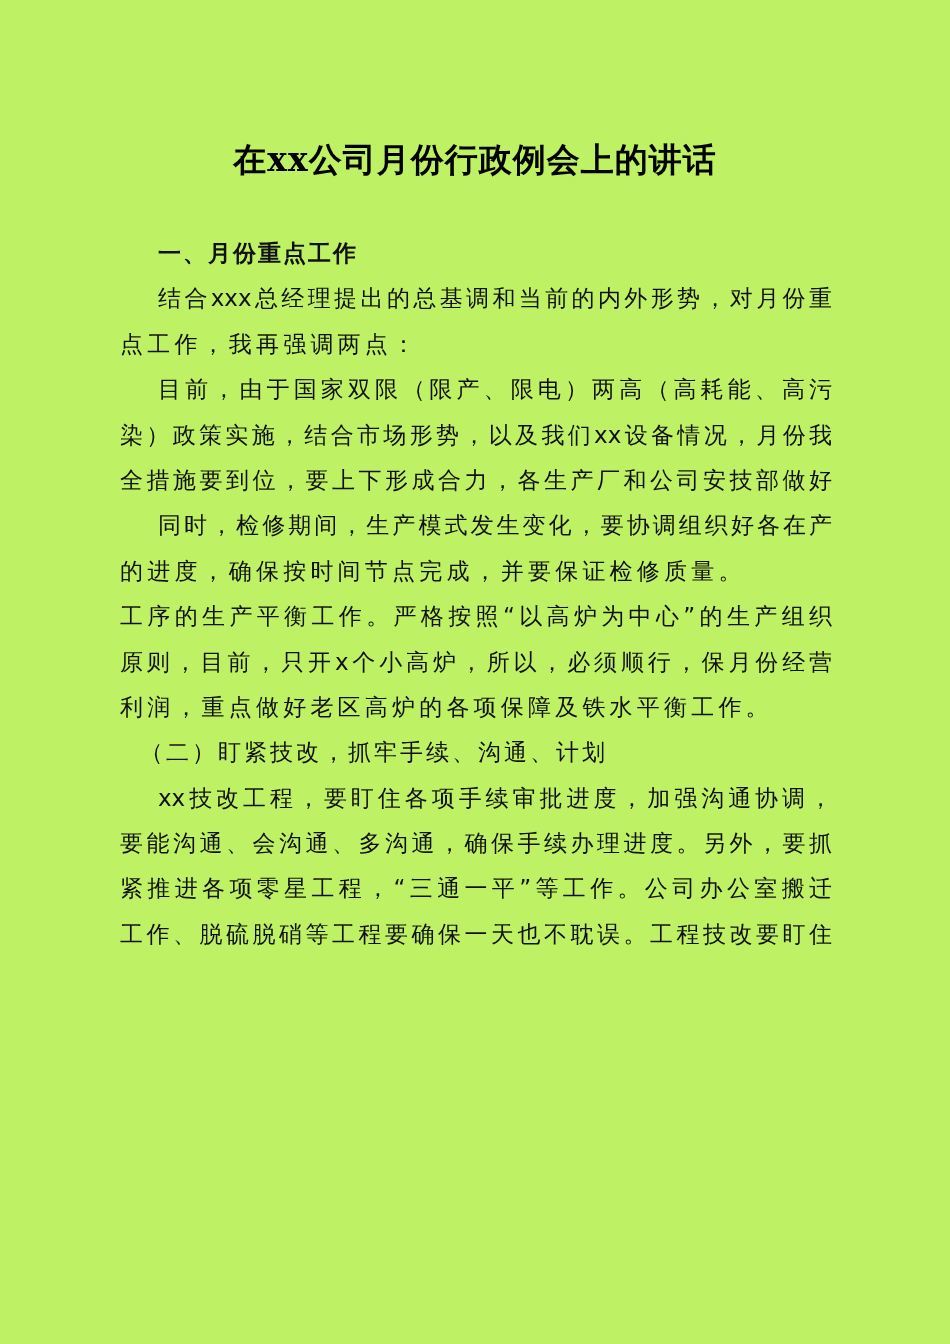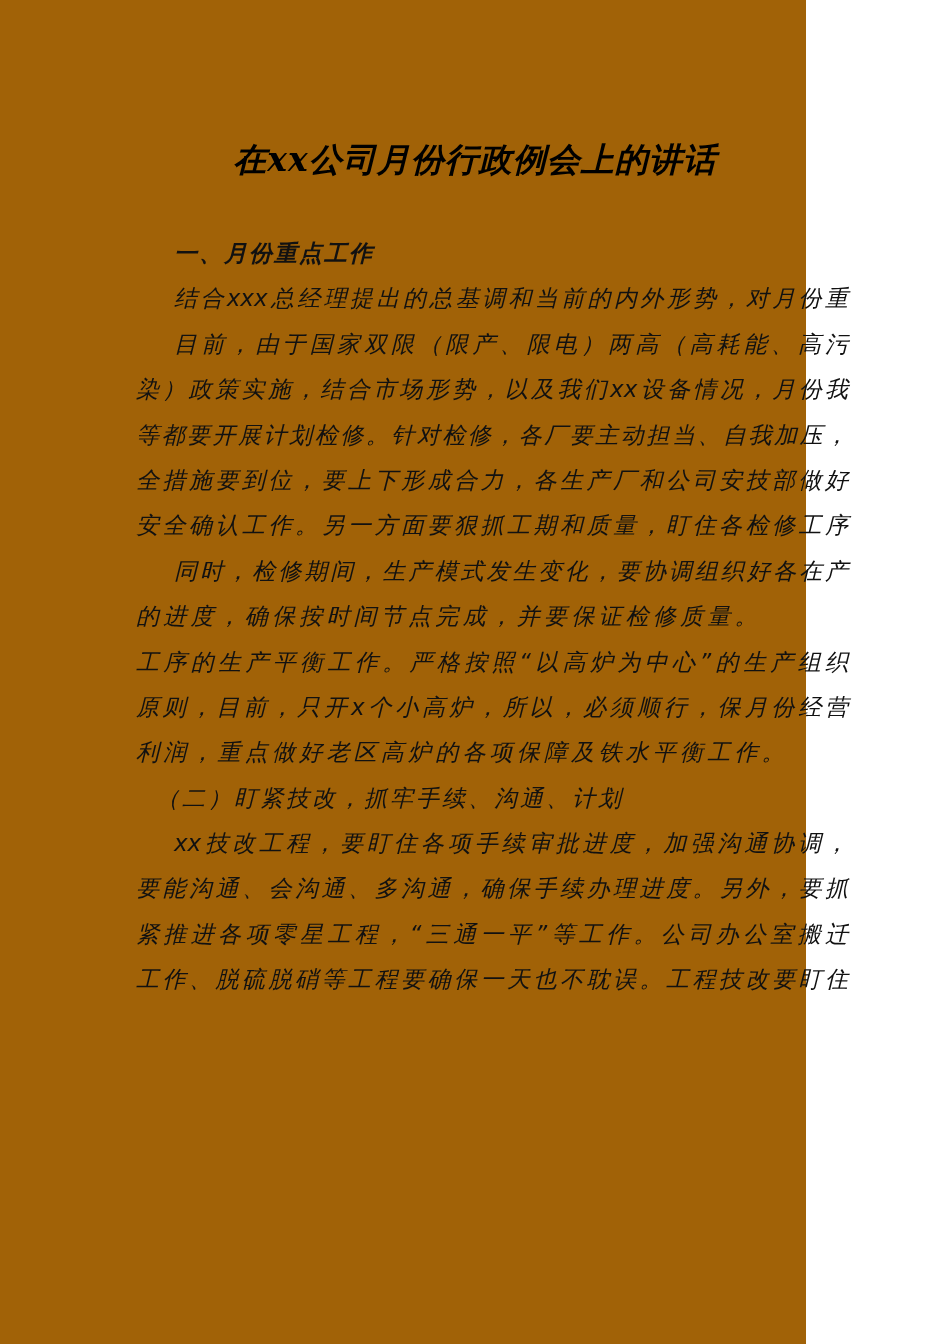--- a/index.html
+++ b/index.html
@@ -1,50 +1,49 @@
 <!DOCTYPE html>
 <html><head>
 <meta charset="utf-8">
 <style>
   html, body { margin: 0; padding: 0; background: #ffffff; }
   body { width: 950px; height: 1344px; position: relative; overflow: hidden; }
-  .page { position: absolute; left: 0; top: 0; width: 806px; height: 1344px; background: #a16207; font-style: italic; }
+  .page { position: absolute; left: 0; top: 0; width: 950px; height: 1344px; background: #bef264; }
   .title {
     position: absolute; left: 0; top: 136px; width: 950px; text-align: center;
     font-family: "DejaVu Serif", "Liberation Serif", serif; font-weight: bold;
     font-size: 33px; color: #000; letter-spacing: 1px; line-height: 48px;
   }
   .body {
     position: absolute; left: 120px; top: 231px; width: 712px;
     font-family: "DejaVu Sans", "Liberation Sans", sans-serif;
-    color: #111; font-size: 23px; line-height: 45.4px; margin-left: 16px;
+    color: #111; font-size: 23px; line-height: 45.4px;
   }
   .line { display: block; white-space: nowrap; text-align: justify; text-align-last: justify; height: 45.4px; }
   .line.last { text-align-last: left; letter-spacing: 4.2px; }
   .indent { padding-left: 38px; }
   .h1 { font-weight: bold; letter-spacing: 2px; text-align-last: left; padding-left: 38px; }
   .h2 { letter-spacing: 3px; text-align-last: left; padding-left: 20px; }
 </style>
 </head>
 <body>
 
 <div class="page">
   <div class="title">在xx公司月份行政例会上的讲话</div>
 
   <div class="body">
     <span class="line h1">一、月份重点工作</span>
 
     <span class="line indent">结合xxx总经理提出的总基调和当前的内外形势，对月份重</span>
+    <span class="line last">点工作，我再强调两点：</span>
 
 
     <span class="line indent">目前，由于国家双限（限产、限电）两高（高耗能、高污</span>
     <span class="line">染）政策实施，结合市场形势，以及我们xx设备情况，月份我</span>
-    <span class="line">等都要开展计划检修。针对检修，各厂要主动担当、自我加压，</span>
     <span class="line">全措施要到位，要上下形成合力，各生产厂和公司安技部做好</span>
-    <span class="line">安全确认工作。另一方面要狠抓工期和质量，盯住各检修工序</span>
     <span class="line indent">同时，检修期间，生产模式发生变化，要协调组织好各在产</span>
 
     <span class="line last">的进度，确保按时间节点完成，并要保证检修质量。</span>
     <span class="line">工序的生产平衡工作。严格按照“以高炉为中心”的生产组织</span>
     <span class="line">原则，目前，只开x个小高炉，所以，必须顺行，保月份经营</span>
     <span class="line last">利润，重点做好老区高炉的各项保障及铁水平衡工作。</span>
 
     <span class="line h2">（二）盯紧技改，抓牢手续、沟通、计划</span>
 
     <span class="line indent">xx技改工程，要盯住各项手续审批进度，加强沟通协调，</span>

